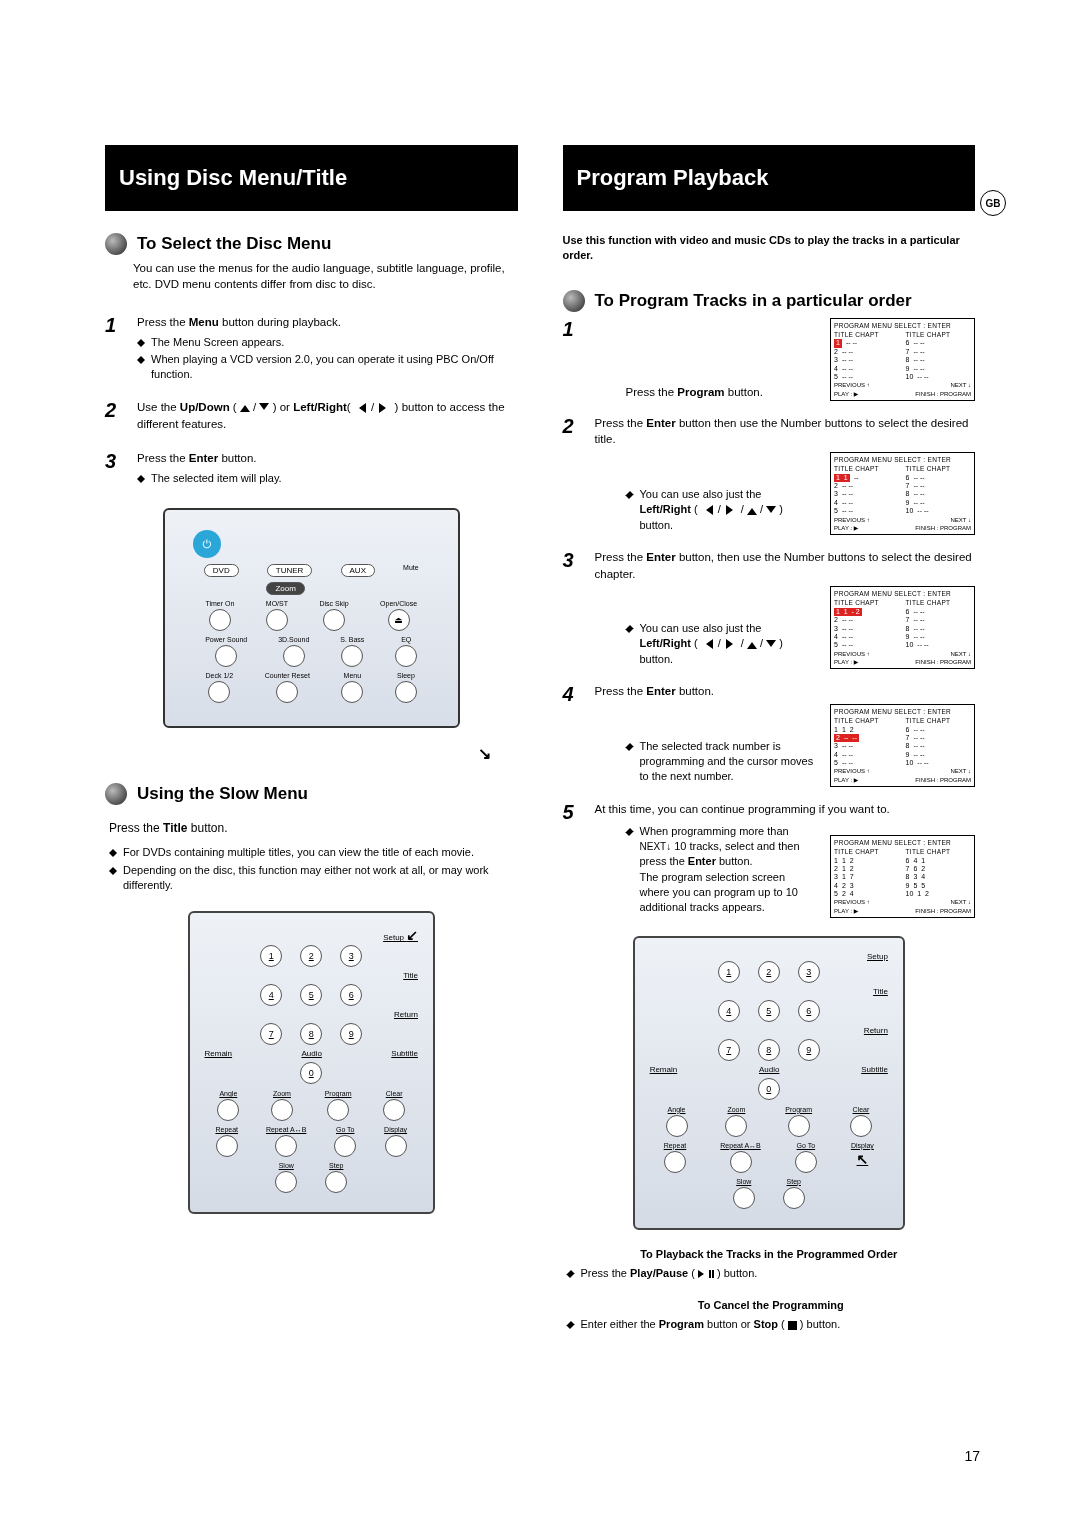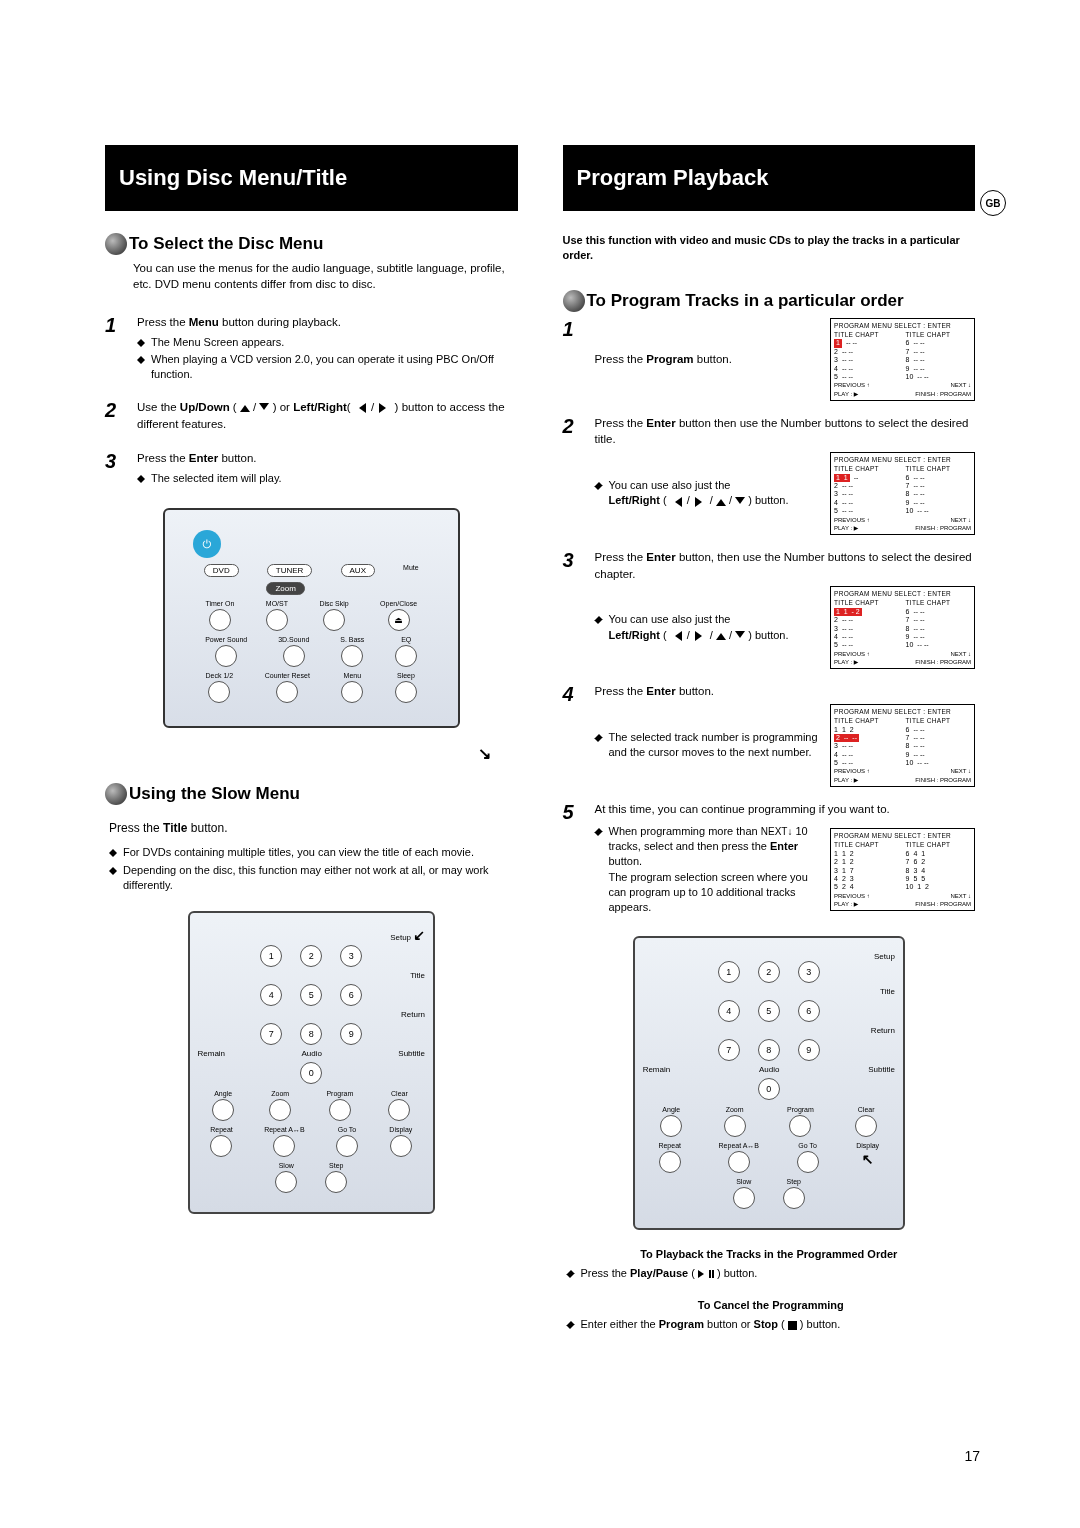--- a/index.html
+++ b/index.html
@@ -1,20 +1,20 @@
 <!DOCTYPE html>
 <html><head>
 <meta charset="utf-8">
 <style>
   * { box-sizing: border-box; margin: 0; padding: 0; }
   body { font-family: Arial, Helvetica, sans-serif; background: #fff; width: 1080px; height: 1528px; position: relative; font-size: 13px; color: #000; }
   .page { padding: 145px 105px 80px 105px; display: flex; gap: 45px; }
   .col { flex: 1; }
   .section-header { background: #000; color: #fff; font-weight: bold; font-size: 22px; padding: 20px 14px; margin-bottom: 22px; }
-  .bullet-heading { display: flex; align-items: center; gap: 2px; margin: 4px 0 6px 0; }
+  .bullet-heading { display: flex; align-items: center; gap: 10px; margin: 4px 0 6px 0; }
   .circle-bullet { width: 22px; height: 22px; border-radius: 50%; background: radial-gradient(circle at 35% 35%, #bbb 0%, #666 55%, #222 100%); flex: 0 0 auto; }
   .bullet-heading h2 { font-size: 17px; font-weight: bold; }
   .intro { font-size: 11.5px; line-height: 1.35; margin: 0 0 22px 28px; }
   .step { display: flex; gap: 14px; margin: 4px 0 14px 0; align-items: flex-start; }
   .step-num { font-size: 20px; font-weight: bold; font-style: italic; width: 18px; flex: 0 0 auto; }
   .step-body { font-size: 11.5px; line-height: 1.45; flex: 1; }
   .step-body .direct { margin-bottom: 4px; }
   .note { display: flex; gap: 6px; margin: 2px 0; font-size: 11px; line-height: 1.4; }
   .dia { width: 0; height: 0; border: 4.2px solid transparent; border-bottom: 4.2px solid #000; position: relative; top: 0; flex: 0 0 auto; }
   .dia::after { content:""; position:absolute; left:-4.2px; top:4.2px; border:4.2px solid transparent; border-top:4.2px solid #000; }
@@ -24,37 +24,37 @@
   .btn-round { width:22px; height:22px; border:1px solid #555; border-radius:50%; display:flex; align-items:center; justify-content:center; font-size:9px; background:#fff; }
   .btn-stack { display:flex; flex-direction:column; align-items:center; gap:2px; font-size:7px;}
   .arrow-indicator { font-size:16px; font-weight:bold; text-align:right; margin-right:26px; margin-top:-4px;}
   .menu-table { font-size:7px; border:1px solid #000; padding:3px 3px 2px; background:#fff; line-height:1.2; width:145px; }
   .menu-table .hdr { font-size:6.5px; letter-spacing:0.3px; margin-bottom:1px; }
   .menu-table .cols { display:flex; gap:6px; }
   .menu-table .col2 { flex:1; }
   .menu-table .row { display:flex; gap:4px; }
   .menu-table .hl { background:#d22; color:#fff; padding:0 2px; }
   .menu-table .ft { font-size:6px; display:flex; justify-content:space-between; margin-top:1px; }
-  .step-inline { display:flex; gap:12px; align-items:center; }
+  .step-inline { display:flex; gap:12px; align-items:flex-end;margin-left:31px; }
   .step-text { flex:1; font-size:11.5px; line-height:1.45; }
   .gb-badge { position:absolute; top:190px; right:74px; width:26px; height:26px; border:1.5px solid #000; border-radius:50%; display:flex; align-items:center; justify-content:center; font-size:10px; font-weight:bold;}
   .sub-callout { text-align:center; font-weight:bold; font-size:11px; margin:18px 0 6px; }
   .page-num { position:absolute; right:100px; bottom:64px; font-size:14px;}
   .tri { display:inline-block; width:0; height:0; vertical-align:middle; }
   .tri.up { border:5px solid transparent; border-bottom:7px solid #000; margin-bottom:3px;}
   .tri.down { border:5px solid transparent; border-top:7px solid #000; margin-top:3px;}
   .tri.left { border:5px solid transparent; border-right:7px solid #000; margin-right:2px;}
   .tri.right { border:5px solid transparent; border-left:7px solid #000; margin-left:2px;}
   .playpause { display:inline-flex; align-items:center; gap:1px; vertical-align:middle;}
   .playpause .p { width:0;height:0;border:4px solid transparent;border-left:6px solid #000;}
   .playpause .bar { width:2px; height:8px; background:#000; margin-left:0;}
   .stop-sq { display:inline-block; width:9px; height:9px; background:#000; vertical-align:middle;}
   .power-btn { width:28px;height:28px;border-radius:50%;background:#2aa7d8;display:flex;align-items:center;justify-content:center;color:#fff;font-size:11px;margin-bottom:6px;}
   .thin { font-size:7px; }
-  .remote2 { border: 2px solid #444; border-radius: 6px; background: linear-gradient(#eef2f7,#d5dbe5); padding: 14px 8px 14px; width: 60%; margin: 18px auto 4px; }
+  .remote2 { border: 2px solid #444; border-radius: 6px; background: linear-gradient(#eef2f7,#d5dbe5); padding: 14px 15px 14px; width: 60%; margin: 18px auto 4px; text-decoration: underline; }
   .numpad { display:flex; flex-direction:column; align-items:center; gap:4px; }
   .numrow { display:flex; gap:18px; }
   .remote2-wrap { position:relative; }
   b { font-weight:bold; }
 </style>
 </head>
 <body>
 
 <div class="gb-badge">GB</div>
 

